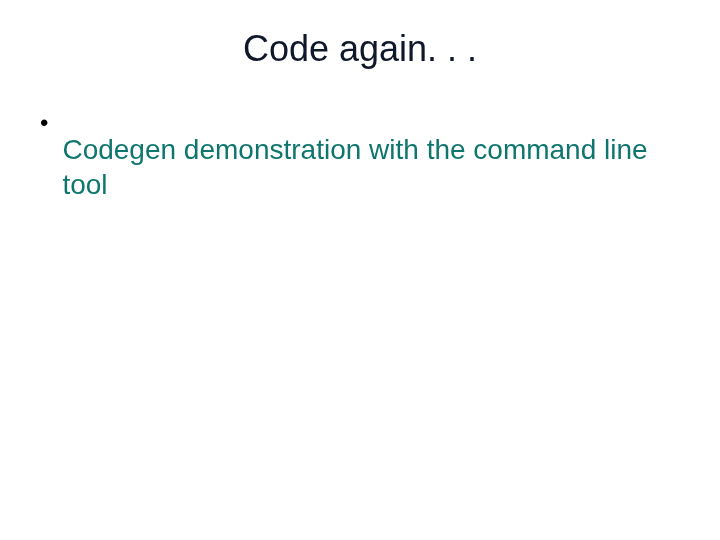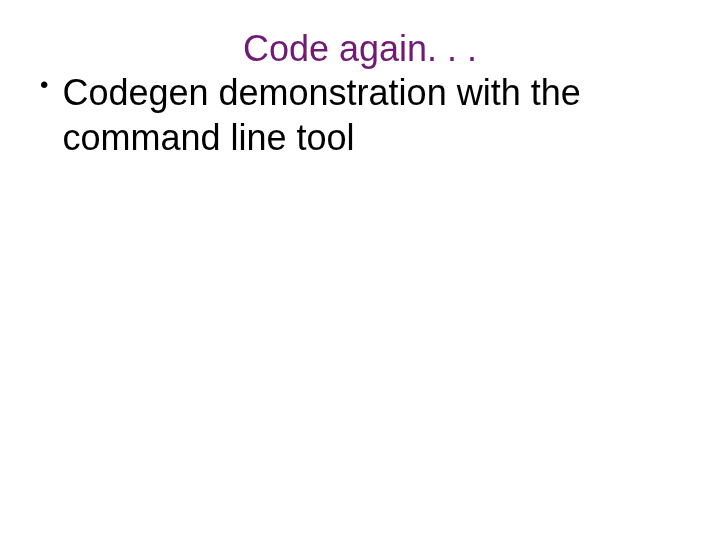--- a/index.html
+++ b/index.html
@@ -17,43 +17,45 @@
     }
     .slide {
       width: 100%;
       height: 100%;
       padding: 20px 30px;
     }
     .title {
       text-align: center;
       font-size: 36px;
       font-weight: normal;
-      color: #701a75;
+      color: #0f172a;
       margin-top: 8px;
+      margin-bottom: 38px;
     }
     .content {
       padding-left: 10px;
       padding-right: 30px;
     }
     .bullet-item {
       display: flex;
       align-items: flex-start;
       margin-bottom: 12px;
     }
     .bullet-marker {
       font-size: 24px;
       color: #000000;
       margin-right: 14px;
       line-height: 1.25;
       flex-shrink: 0;
     }
     .bullet-text {
-      font-size: 36px;
-      color: #000000;
+      font-size: 28px;
+      color: #0f766e;
       line-height: 1.25;
+      margin-top: 24px;
     }
   </style>
 </head>
 <body>
 
 <div class="slide">
   <h1 class="title">Code again. . .</h1>
   <div class="content">
     <div class="bullet-item">
       <span class="bullet-marker">•</span>

